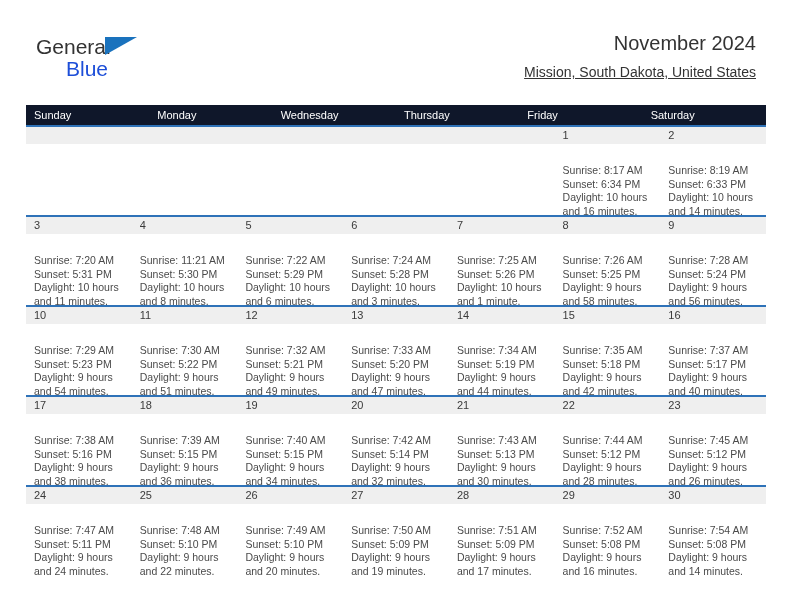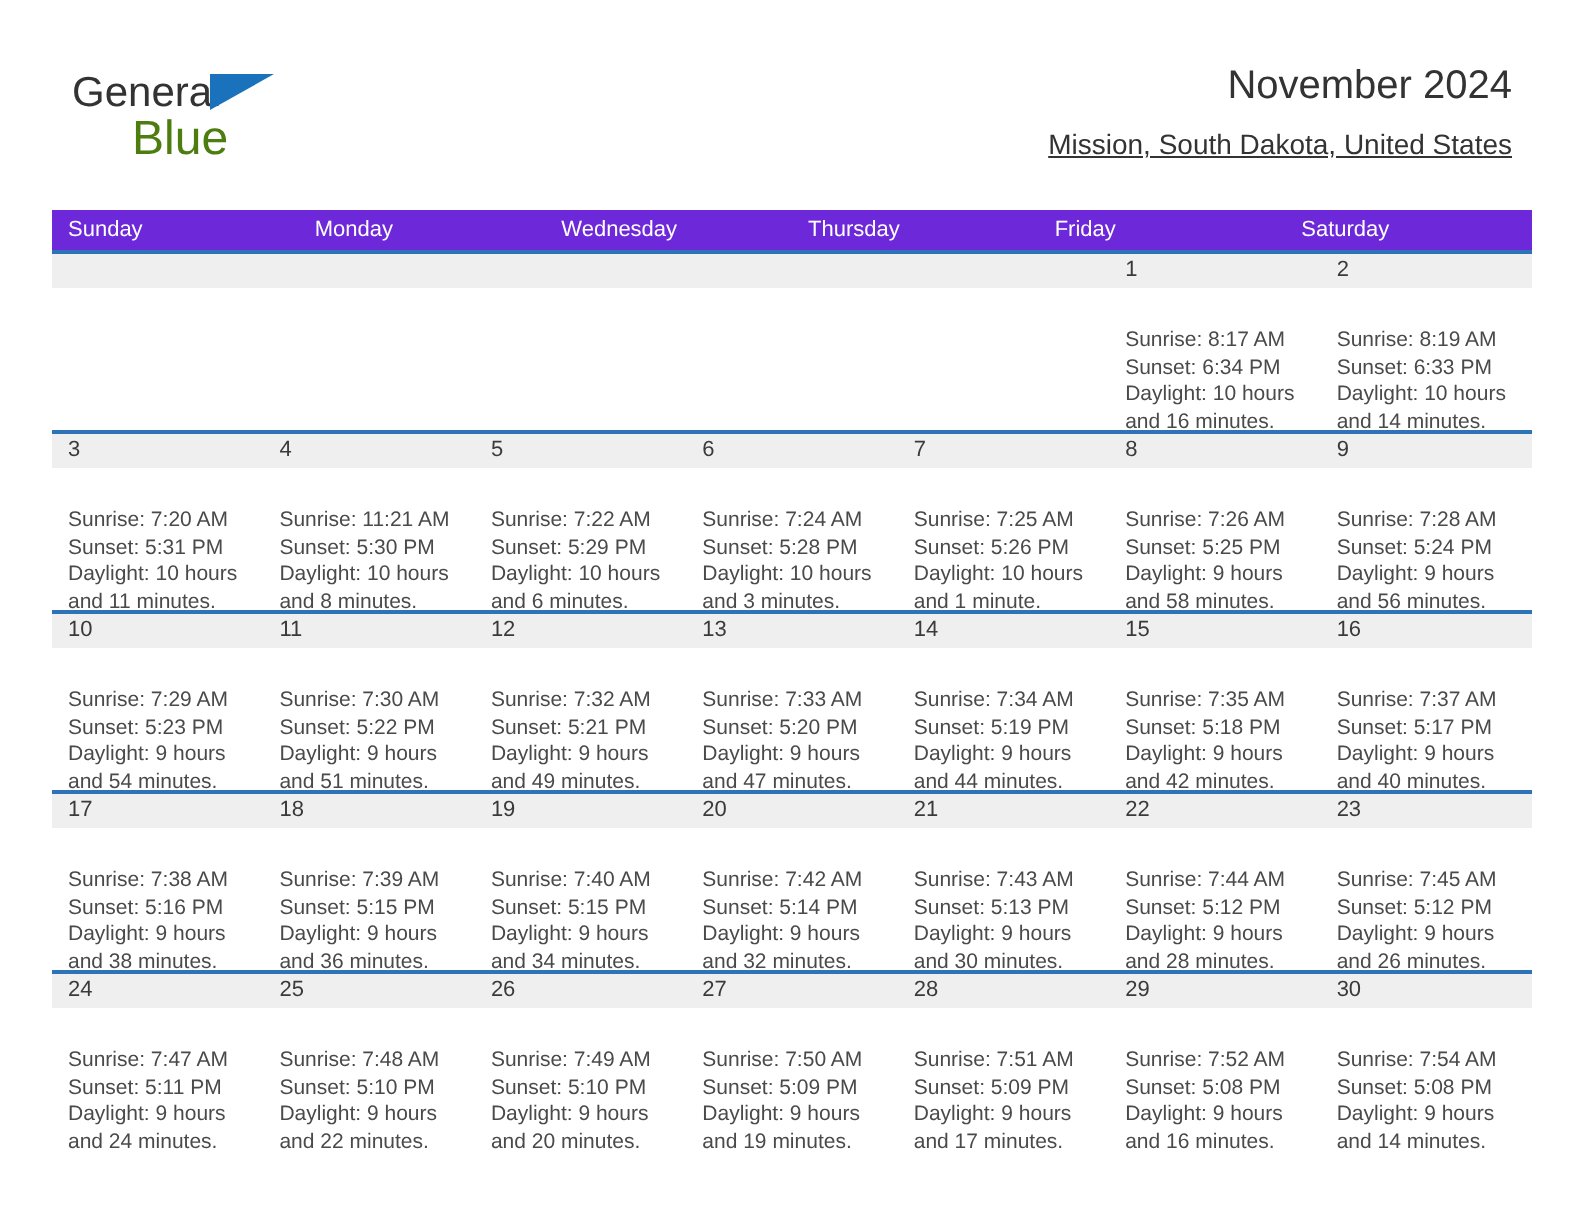--- a/index.html
+++ b/index.html
@@ -50,22 +50,22 @@
     top: 1px;
     width: 0;
     height: 0;
     border-left: 32px solid #1a72bd;
     border-bottom: 18px solid transparent;
   }
   .logo-row2 {
     display: block;
     margin-top: 1px;
     margin-left: 30px;
-    font-size: 24px;
-    color: #4d7c0f;
+    font-size: 21px;
+    color: #1d4ed8;
   }
 
   .title-block {
     position: absolute;
     right: 36px;
     top: 32px;
     text-align: right;
   }
   .cal-title {
     font-size: 20px;
@@ -83,21 +83,21 @@
 
   
   .calendar {
     position: absolute;
     left: 26px;
     top: 105px;
     width: 740px;
   }
   .weekdays {
     display: flex;
-    background: #6d28d9;
+    background: #0f172a;
     height: 20px;
   }
   .weekday {
     flex: 1 1 0;
     color: #ffffff;
     font-size: 11px;
     line-height: 20px;
     padding-left: 8px;
     box-sizing: border-box;
     white-space: nowrap;

